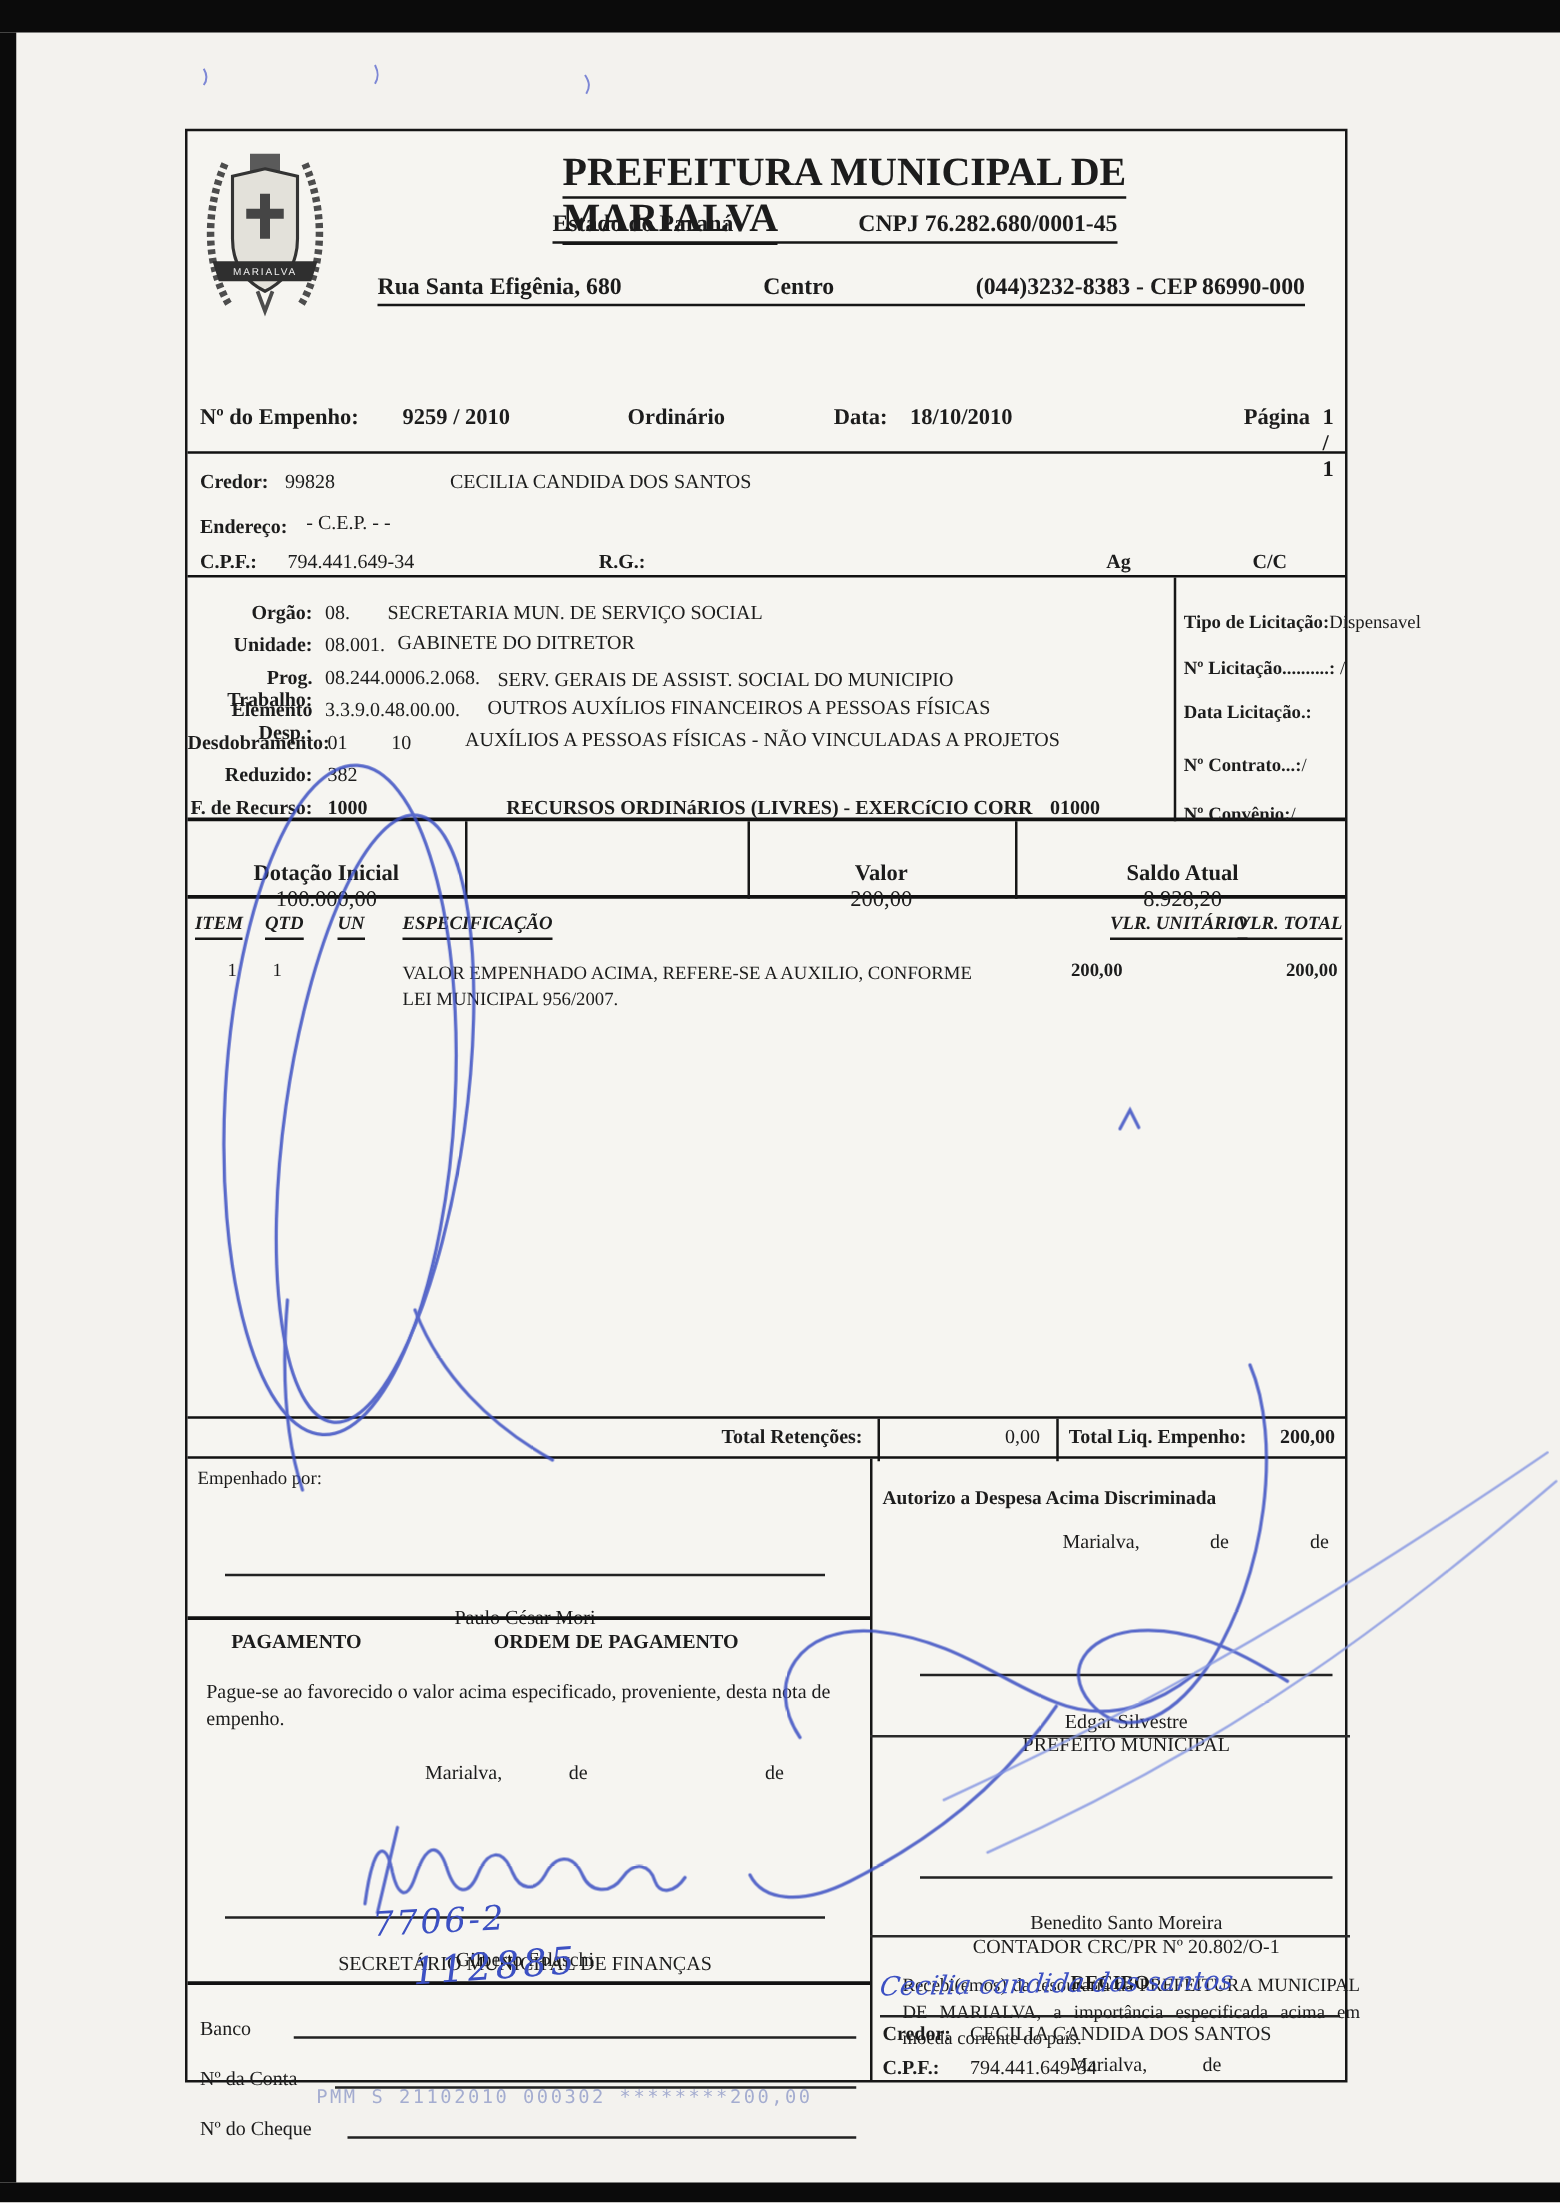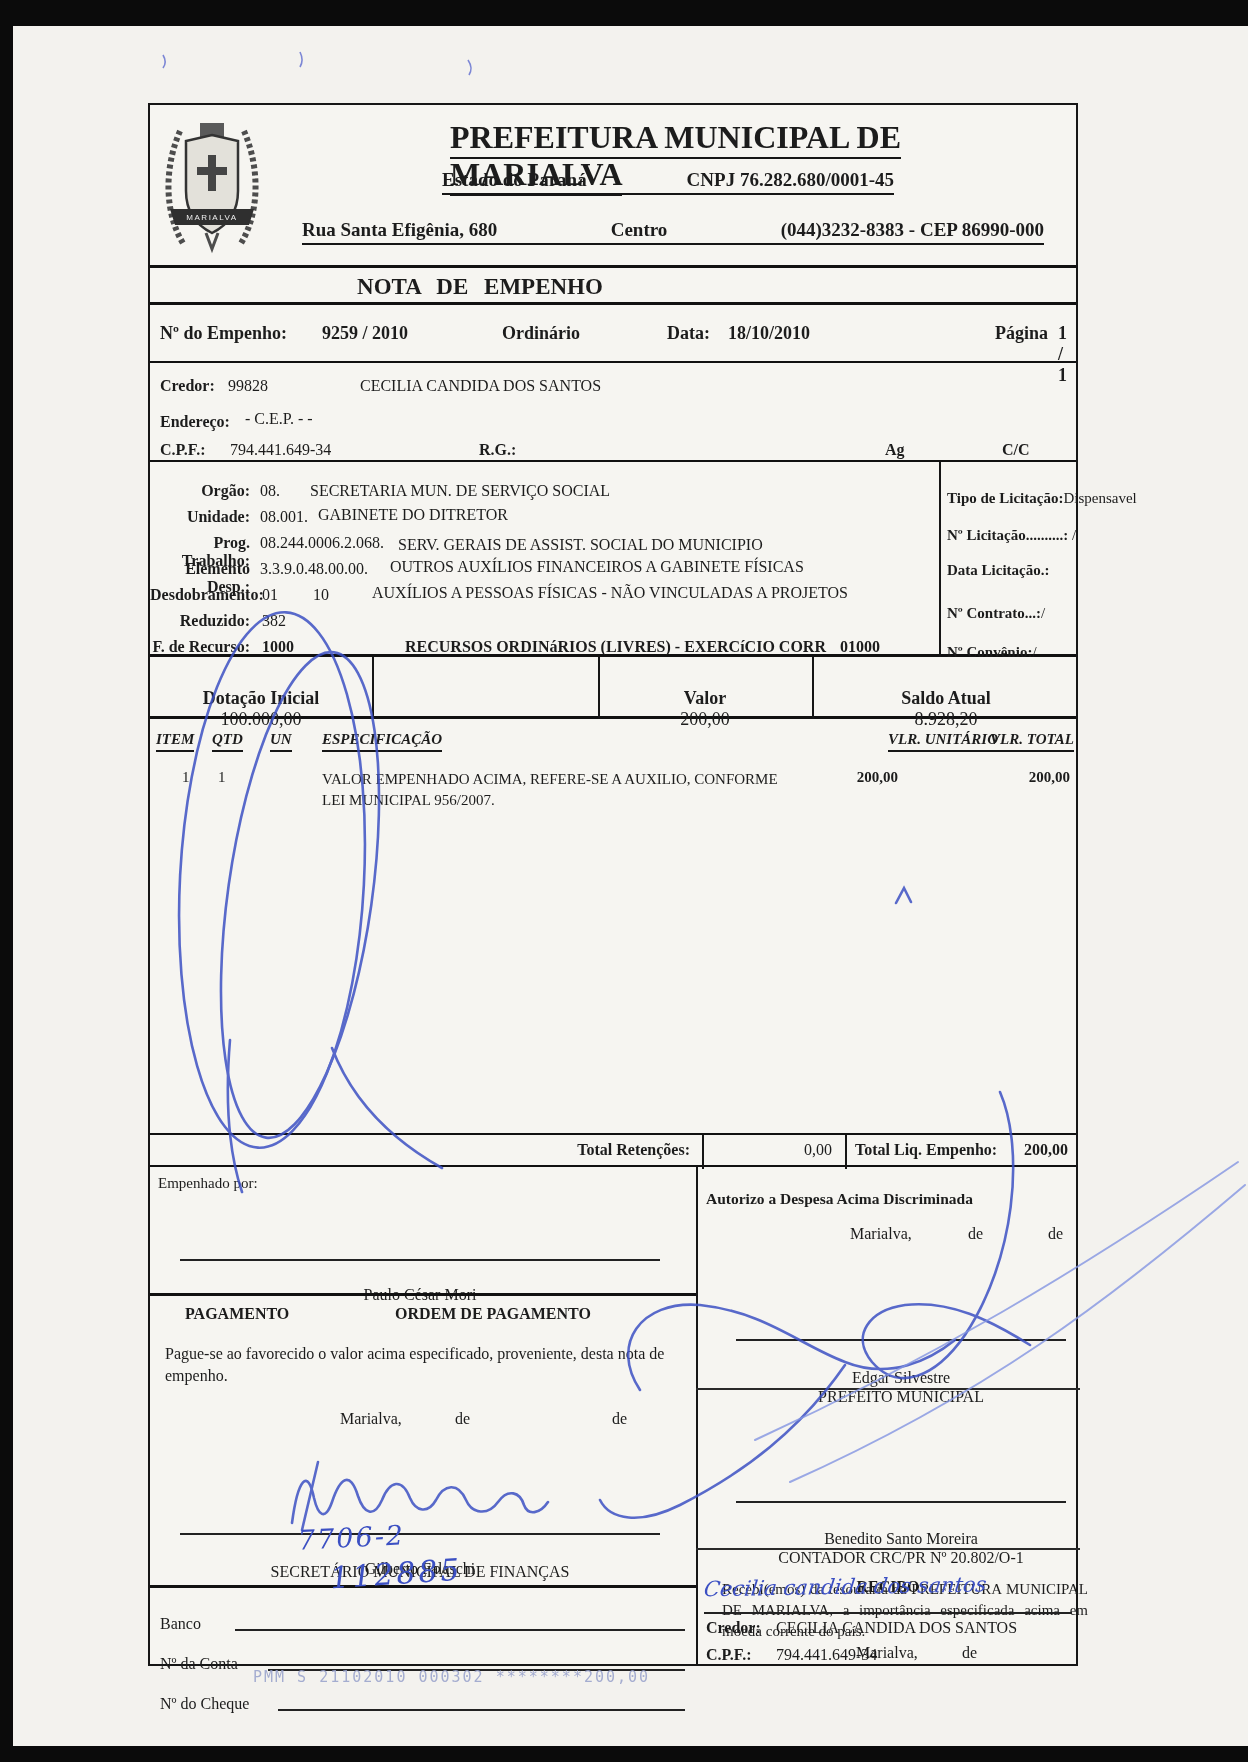--- a/index.html
+++ b/index.html
@@ -55,23 +55,20 @@
         <span>Estado do Paraná</span>
         <span>CNPJ 76.282.680/0001-45</span>
       </div>
       <div class="a b t19 u" style="left:152px;top:114px;width:742px;display:flex;justify-content:space-between;">
         <span>Rua Santa Efigênia, 680</span>
         <span>Centro</span>
         <span>(044)3232-8383  -  CEP 86990-000</span>
       </div>
     </div>
 
-    <div class="sec" style="top:160px;height:40px;border-top:3px solid #111;border-bottom:3px solid #111;">
-      <div class="a b" style="left:0;top:6px;width:660px;text-align:center;font-size:23px;word-spacing:10px;">NOTA  DE  EMPENHO</div>
-    </div>
 
     <div class="sec t18 b" style="top:200px;height:58px;border-bottom:2px solid #111;">
       <span class="a" style="left:10px;top:18px;">Nº do Empenho:</span>
       <span class="a" style="left:172px;top:18px;">9259 / 2010</span>
       <span class="a" style="left:352px;top:18px;">Ordinário</span>
       <span class="a" style="left:517px;top:18px;">Data:</span>
       <span class="a" style="left:578px;top:18px;">18/10/2010</span>
       <span class="a" style="left:845px;top:18px;">Página</span>
       <span class="a" style="left:908px;top:18px;">1 / 1</span>
     </div>
@@ -99,21 +96,21 @@
       <span class="a b" style="left:0;top:46px;width:100px;text-align:right;">Unidade:</span>
       <span class="a" style="left:110px;top:46px;">08.001.</span>
       <span class="a" style="left:168px;top:44px;">GABINETE DO DITRETOR</span>
 
       <span class="a b" style="left:0;top:72px;width:100px;text-align:right;">Prog. Trabalho:</span>
       <span class="a" style="left:110px;top:72px;">08.244.0006.2.068.</span>
       <span class="a" style="left:248px;top:74px;">SERV. GERAIS DE ASSIST. SOCIAL DO MUNICIPIO</span>
 
       <span class="a b" style="left:0;top:98px;width:100px;text-align:right;">Elemento Desp.:</span>
       <span class="a" style="left:110px;top:98px;">3.3.9.0.48.00.00.</span>
-      <span class="a" style="left:240px;top:96px;">OUTROS AUXÍLIOS FINANCEIROS A GABINETE FÍSICAS</span>
+      <span class="a" style="left:240px;top:96px;">OUTROS AUXÍLIOS FINANCEIROS A PESSOAS FÍSICAS</span>
 
       <span class="a b" style="left:0;top:124px;width:100px;text-align:right;">Desdobramento:</span>
       <span class="a" style="left:112px;top:124px;">01</span>
       <span class="a" style="left:163px;top:124px;">10</span>
       <span class="a" style="left:222px;top:122px;">AUXÍLIOS A PESSOAS FÍSICAS - NÃO VINCULADAS A PROJETOS</span>
 
       <span class="a b" style="left:0;top:150px;width:100px;text-align:right;">Reduzido:</span>
       <span class="a" style="left:112px;top:150px;">382</span>
 
       <span class="a b" style="left:0;top:176px;width:100px;text-align:right;">F. de Recurso:</span>

